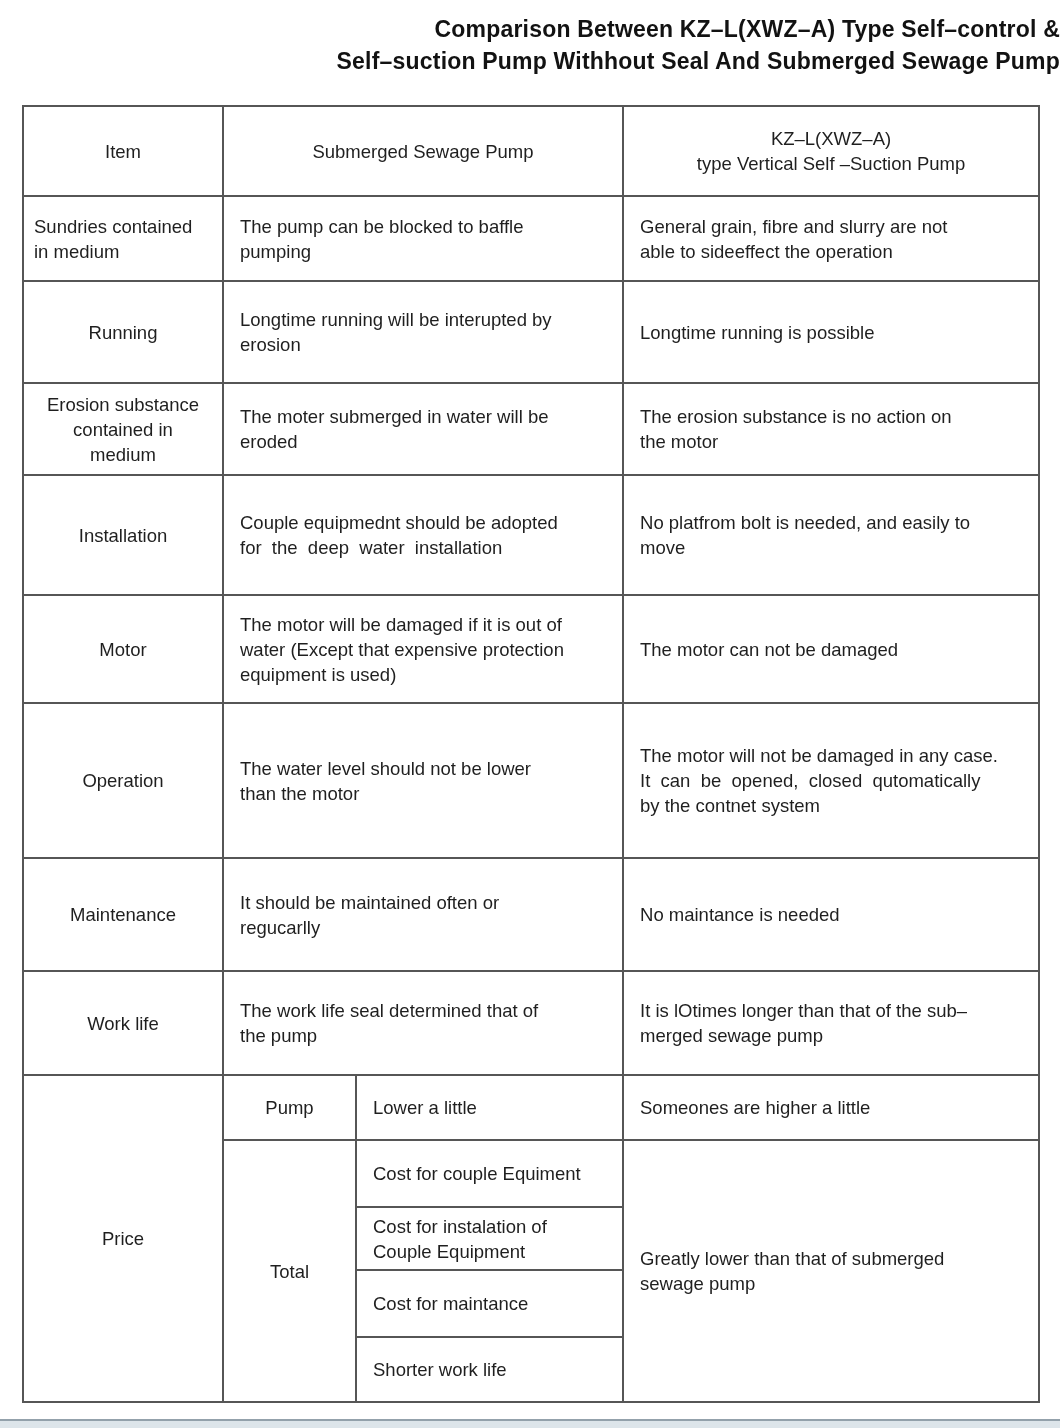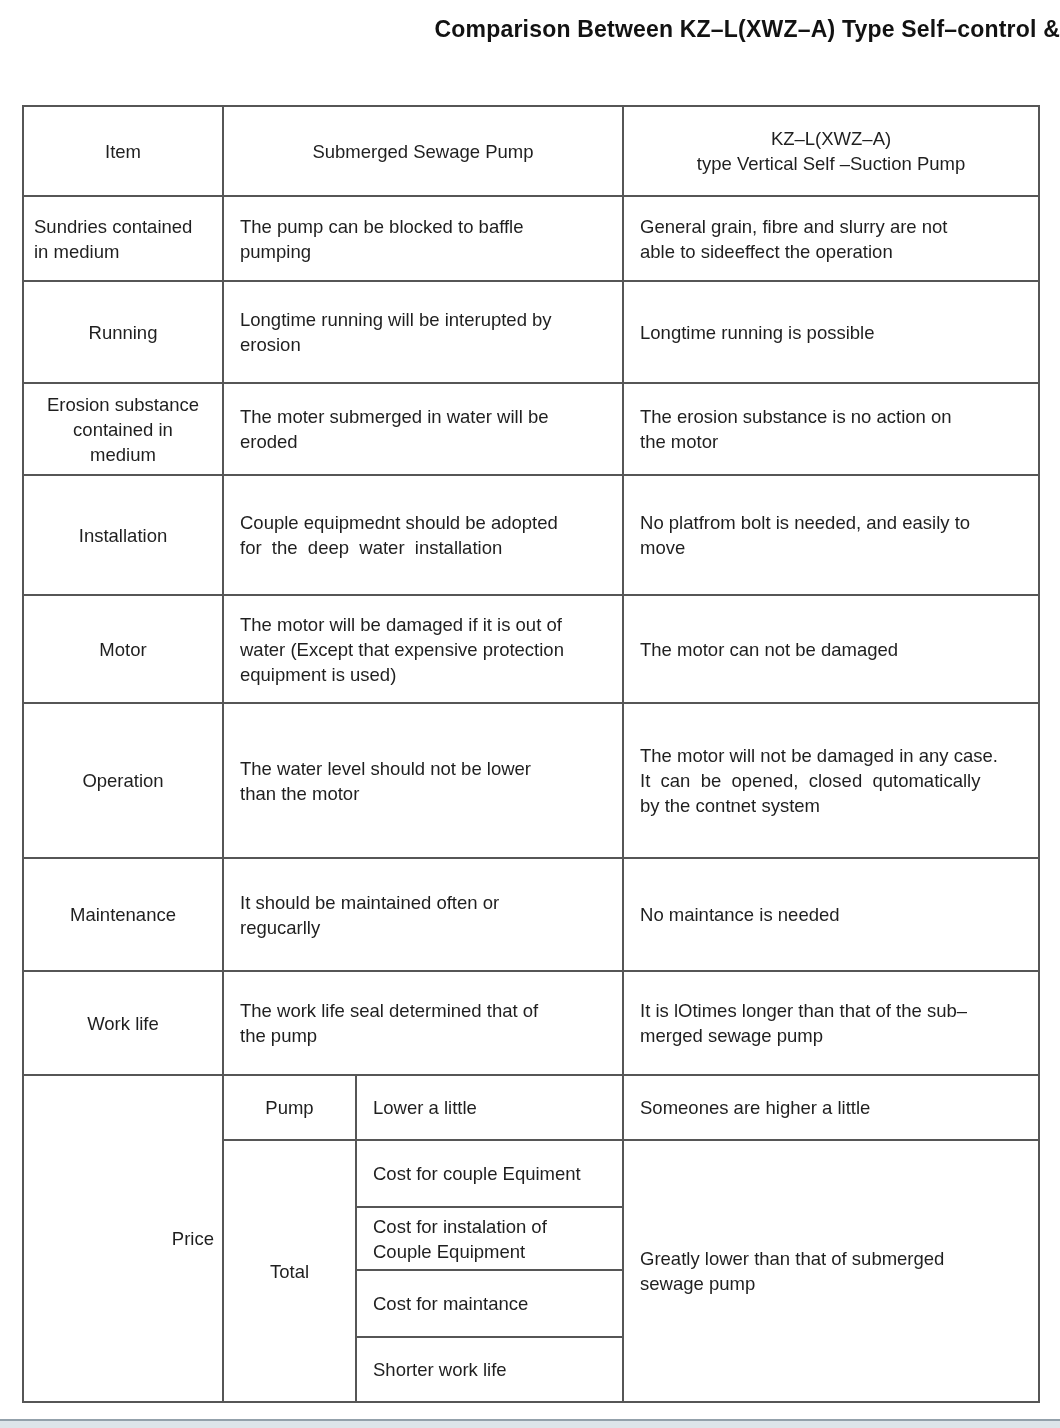--- a/index.html
+++ b/index.html
@@ -41,21 +41,21 @@
     background:#fff;
   }
   .bg-blue{background:var(--blue);}
   .item-cell{text-align:center;padding:0 8px;border-radius:25px;}
   .item-cell.left{text-align:left;padding:0 10px;}
   .body-cell{text-align:left;padding:0 10px 0 16px;}
   .hdr td{text-align:center;padding:0 8px;}
   .pump-cell,.total-col{text-align:center;padding:0 6px;}
   
   .price-col{
-    text-align:right;padding:0 8px;
+    text-align:center;padding:0 8px;
     background:linear-gradient(to bottom,
       #fff 0px,#fff 65px,
       var(--blue) 65px,var(--blue) 132px,
       #fff 132px,#fff 195px,
       var(--blue) 195px,var(--blue) 262px,
       #fff 262px);
   }
   .total-col{
     background:linear-gradient(to bottom,
       var(--blue) 0px,var(--blue) 67px,
@@ -84,20 +84,21 @@
     background:#dde5ea;border-top:2px solid #93a1ab;
   }
 </style>
 </head>
 <body>
 
 <div class="page">
 
   <div class="title">
     <div>Comparison Between KZ–L(XWZ–A) Type Self–control &amp;</div>
+    <div>Self–suction Pump Withhout Seal And Submerged Sewage Pump</div>
   </div>
 
   <table class="cmp">
     <colgroup>
       <col style="width:200px">
         <col style="width:133px">
         <col style="width:267px">
         <col style="width:416px">
     </colgroup>
 

